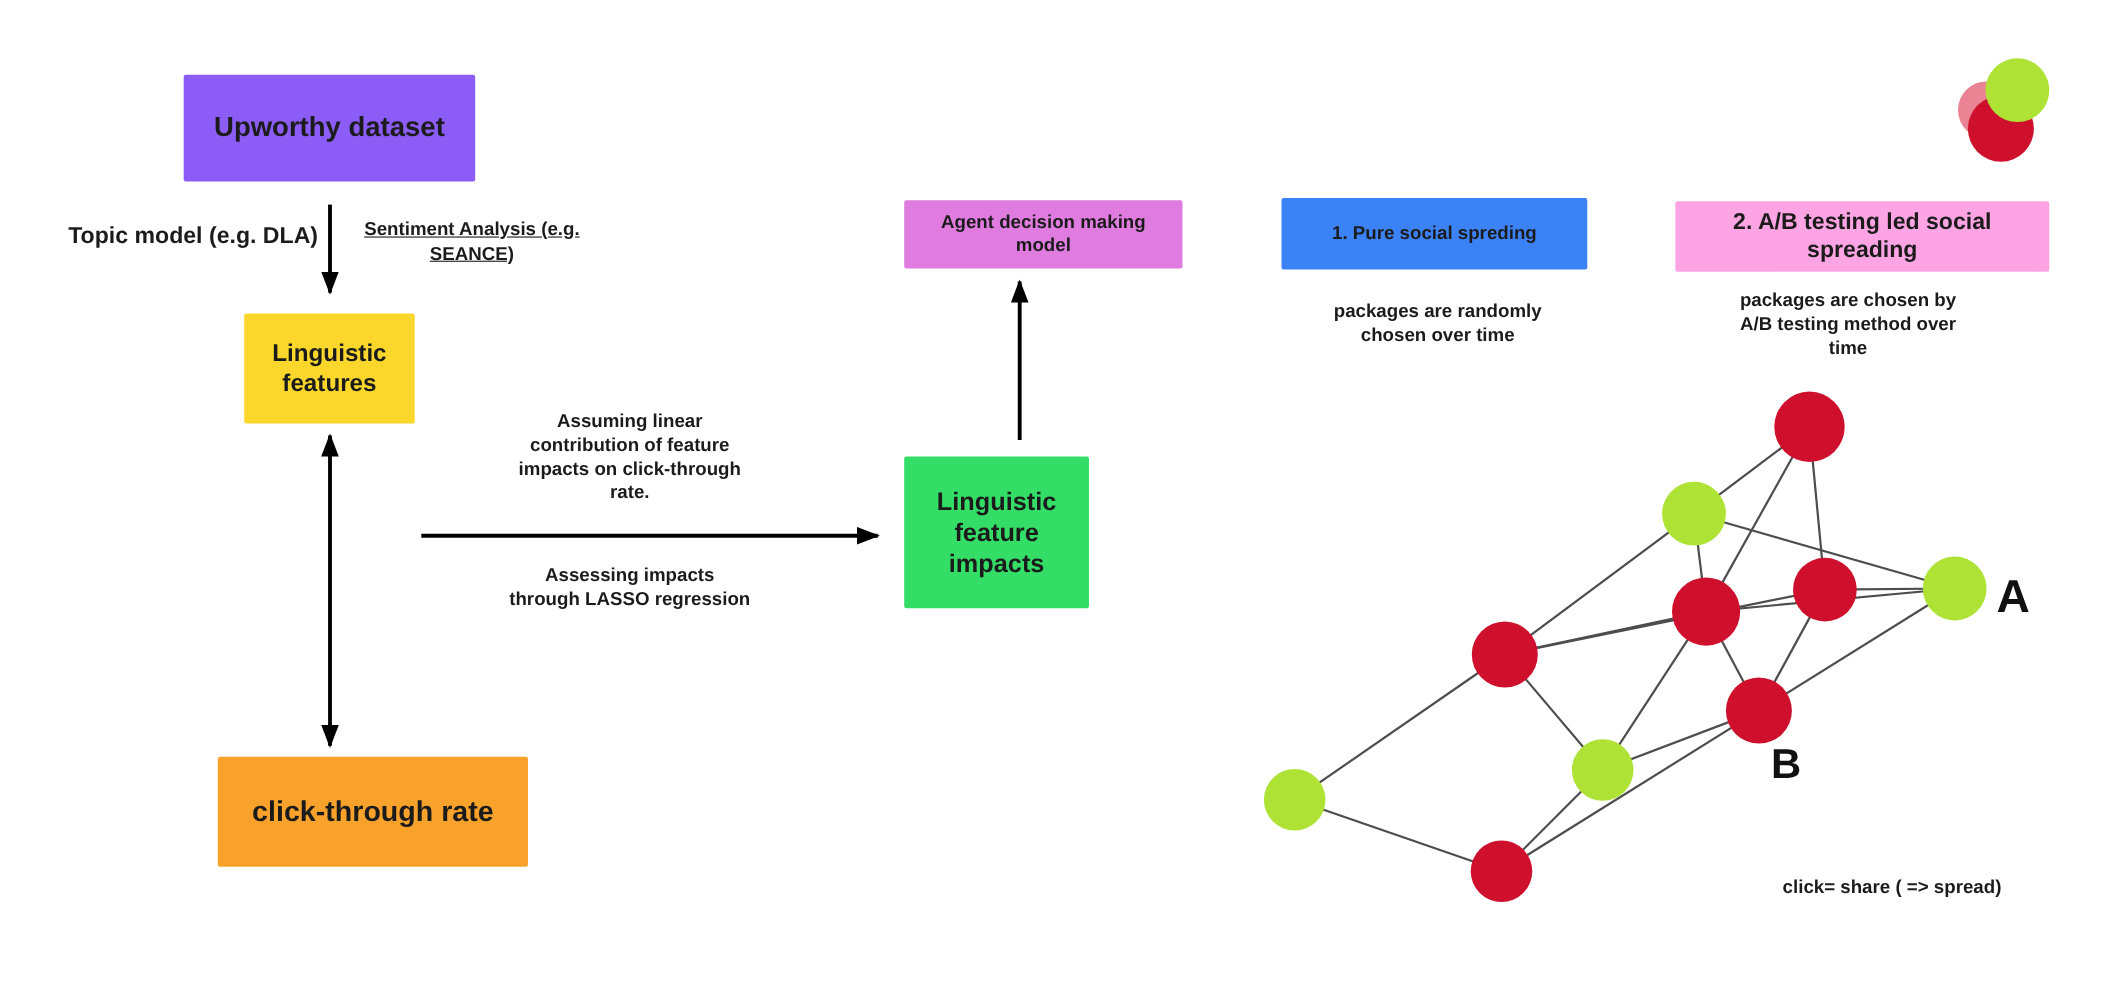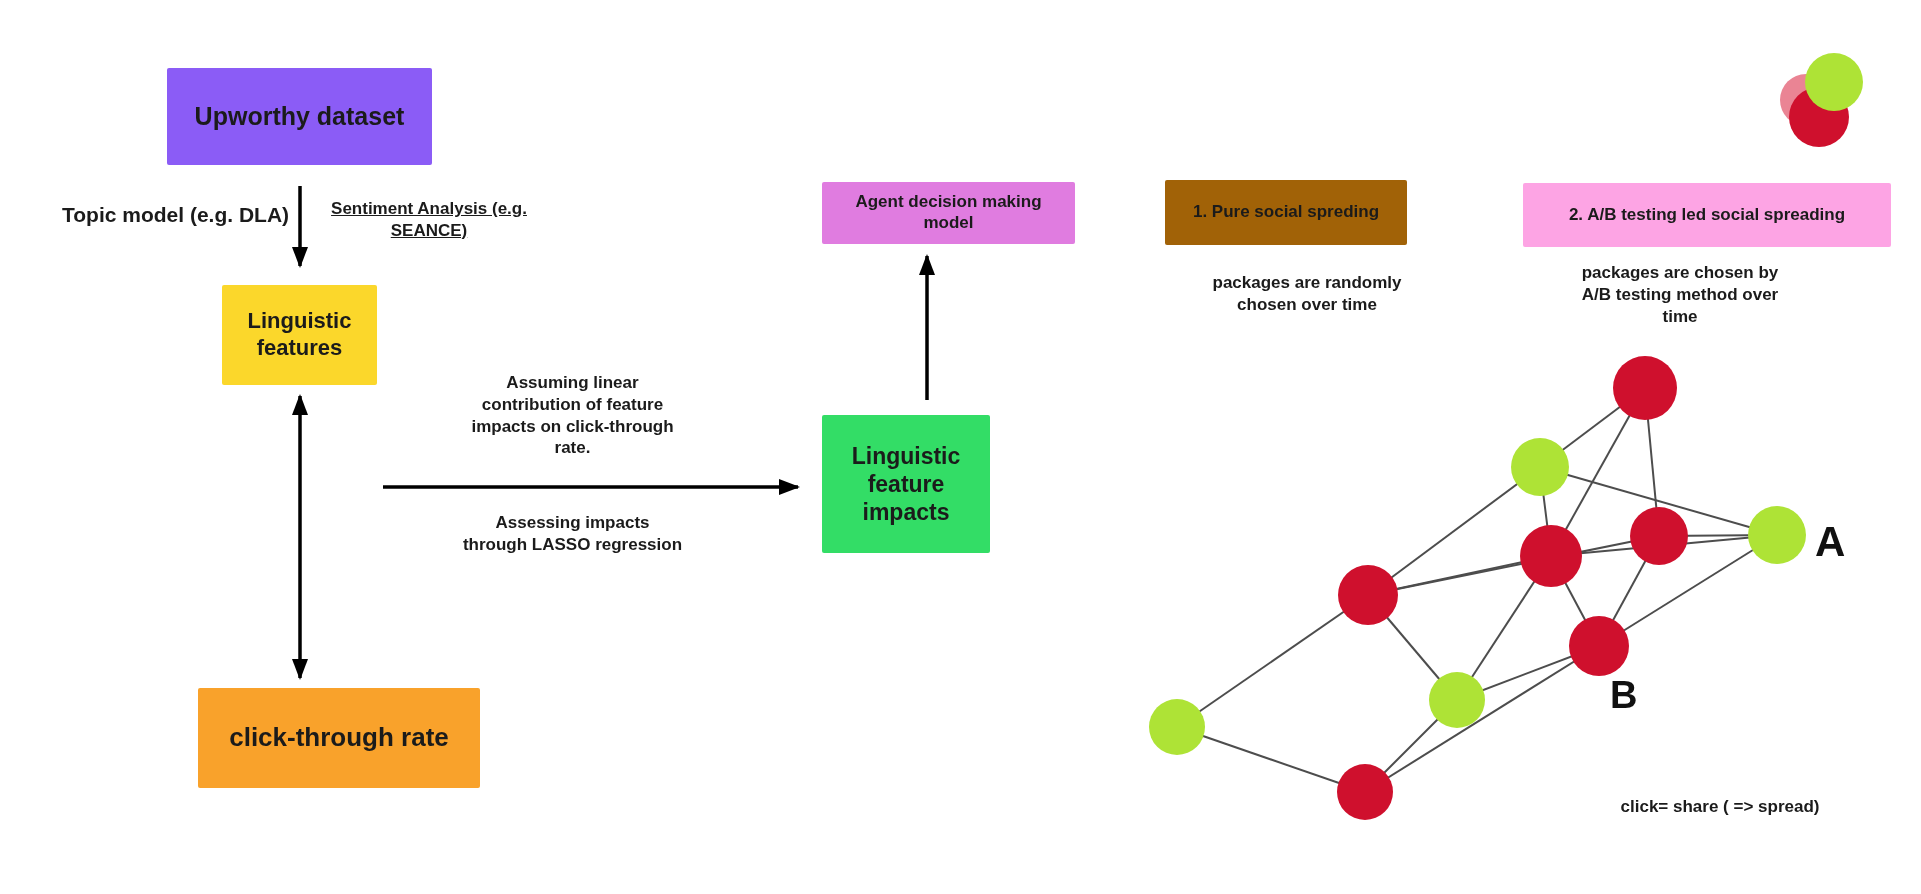--- a/index.html
+++ b/index.html
@@ -100,26 +100,26 @@
 
   <div class="box" style="left: 822px; top: 415px; width: 168px; height: 138px; font-size: 23px; background: rgb(51, 221, 102);">Linguistic
 feature
 impacts</div>
 
   <div class="box" style="left: 822px; top: 182px; width: 253px; height: 62px; font-size: 17px; background: rgb(224, 124, 224);">Agent decision making
 model</div>
 
 
 
-  <div class="box" style="left: 1165px; top: 180px; width: 242px; height: 65px; font-size: 17px; background: #a16207;">1. Pure social spreding</div>
+  <div class="box" style="left: 1165px; top: 180px; width: 278px; height: 65px; font-size: 17px; background: #3b82f6;">1. Pure social spreding</div>
 
   <div class="lbl" style="left:1182px;top:272px;width:250px;font-size:17px;">packages are randomly
 chosen over time</div>
 
-  <div class="box" style="left: 1523px; top: 183px; width: 368px; height: 64px; font-size: 17px; background: rgb(253, 164, 228);">2. A/B testing led social spreading</div>
+  <div class="box" style="left: 1523px; top: 183px; width: 340px; height: 64px; font-size: 21px; background: rgb(253, 164, 228);">2. A/B testing led social spreading</div>
 
   <div class="lbl" style="left:1550px;top:262px;width:260px;font-size:17px;">packages are chosen by
 A/B testing method over
 time</div>
 
   <div class="big-letter" style="left:1815px;top:518px;font-size:42px;">A</div>
 
   <div class="big-letter" style="left:1610px;top:674px;font-size:38px;">B</div>
 
   <div class="lbl nowrap" style="left:1570px;top:796px;width:300px;font-size:17px;">click= share ( =&gt; spread)</div>

